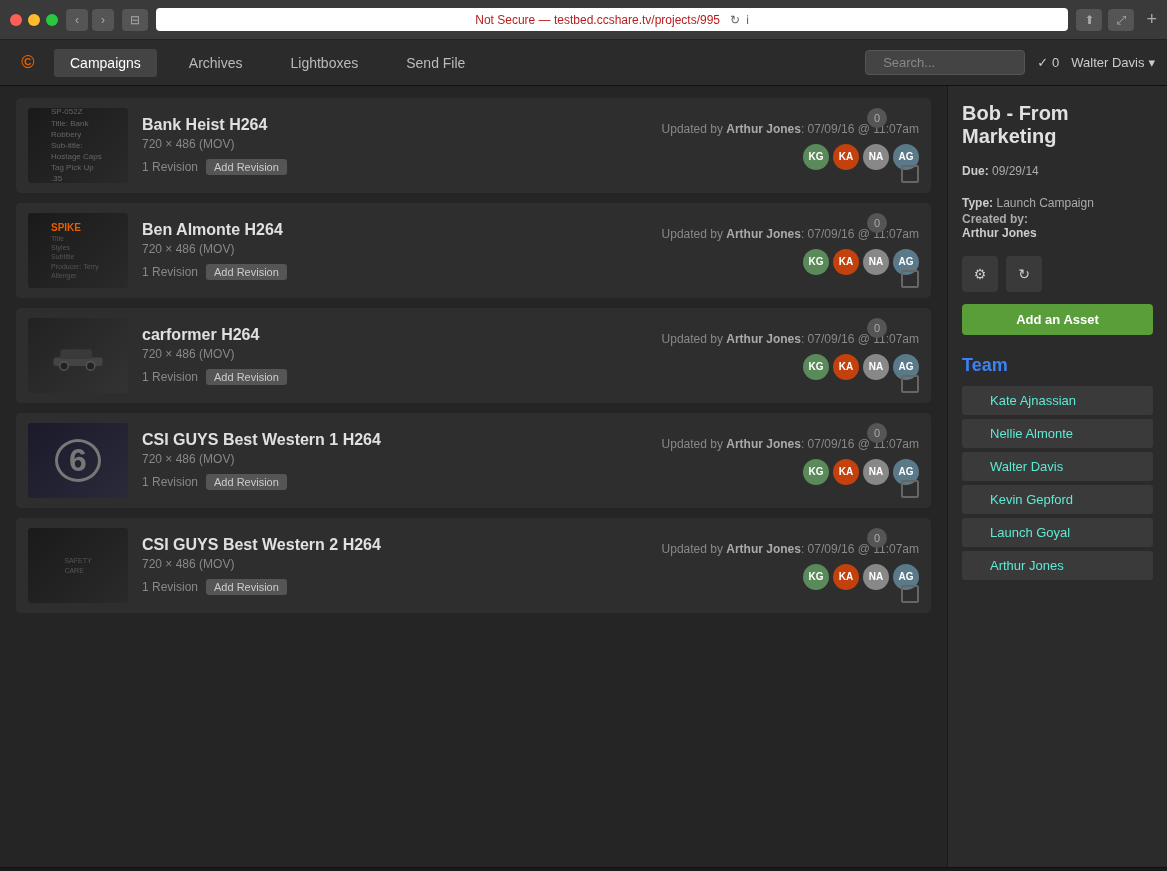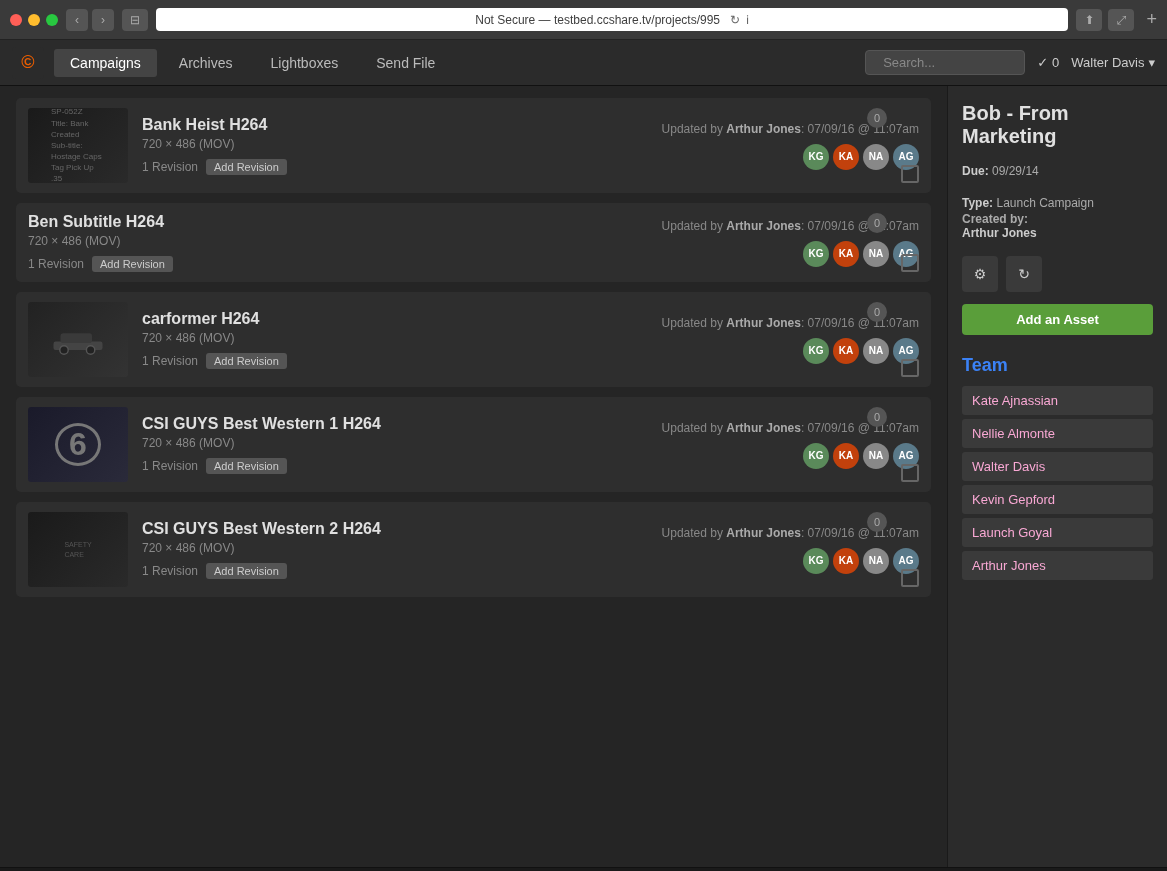--- a/index.html
+++ b/index.html
@@ -51,21 +51,21 @@
     .url-bar {
       flex: 1;
       background: #fff;
       border-radius: 4px;
       padding: 3px 10px;
       font-size: 12px;
       color: #333;
       display: flex; align-items: center; justify-content: center;
       gap: 6px;
     }
-    .url-bar span { color: #404040; }
+    .url-bar span { color: #b91c1c; }
     .browser-actions { display: flex; gap: 6px; }
     .browser-action-btn {
       background: #555;
       border: none;
       color: #aaa;
       width: 26px; height: 22px;
       border-radius: 4px;
       cursor: pointer;
       font-size: 12px;
       display: flex; align-items: center; justify-content: center;
@@ -90,21 +90,21 @@
     }
     .app-logo {
       width: 32px; height: 32px;
       background: #2b2b2b;
       border-radius: 4px;
       display: flex; align-items: center; justify-content: center;
       margin-right: 10px;
       font-size: 18px; color: #e85d00;
       font-weight: bold;
     }
-    .nav-tabs { display: flex; gap: 6px; flex: 1; }
+    .nav-tabs { display: flex; gap: 16px; flex: 1; }
     .nav-tab {
       padding: 6px 16px;
       color: #bbb;
       cursor: pointer;
       border-radius: 3px;
       font-size: 14px;
     }
     .nav-tab.active {
       background: #444;
       color: #fff;
@@ -314,24 +314,24 @@
 
     .team-title {
       font-size: 18px;
       font-weight: 700;
       color: #3b82f6;
       margin-bottom: 10px;
     }
     .team-list { display: flex; flex-direction: column; gap: 4px; }
     .team-member {
       background: #3a3a3a;
-      padding: 7px 10px;
+      padding: 7px 28px;
       border-radius: 3px;
       font-size: 13px;
-      color: #f9a8d4;
+      color: #5eead4;
       cursor: pointer;
     }
 
     
     .status-bar {
       background: #1a1a1a;
       padding: 4px 10px;
       font-size: 11px;
       color: #888;
       border-top: 1px solid #111;
@@ -402,21 +402,21 @@
 <div class="main-layout">
 
   <div class="asset-list">
 
     <div class="asset-card">
       <div class="asset-thumb thumb-bank">
         <div class="thumb-placeholder">
           <div style="font-size:8px;color:#666;line-height:1.4;text-align:left;padding:3px;">
             <div>SPIKE TV</div>
               <div>SP-052Z</div>
-              <div>Title: Bank Created</div>
+              <div>Title: Bank Robbery</div>
               <div>Sub-title: Hostage Caps</div>
               <div>Tag Pick Up</div>
               <div>.35</div>
               <div>8.11.06</div>
           </div>
         </div>
       </div>
       <div class="asset-info">
         <div class="asset-title">Bank Heist H264</div>
         <div class="asset-dims">720 × 486 (MOV)</div>
@@ -436,22 +436,33 @@
           <div class="avatar av-ag">AG</div>
         </div>
       </div>
       <div class="badge-zero">0</div>
       <div class="checkbox-area">
         <div class="checkbox-sq"></div>
       </div>
     </div>
 
     <div class="asset-card">
+      <div class="asset-thumb thumb-franklin">
+        <div class="thumb-placeholder">
+          <div style="font-size:7px;color:#555;line-height:1.3;text-align:left;padding:3px;">
+            <div style="font-size:10px;font-weight:bold;color:#e85d00;">SPIKE</div>
+            <div>Title</div>
+              <div>Styles</div>
+              <div>Subtitle</div>
+              <div>Producer: Terry Allenger</div>
+          </div>
+        </div>
+      </div>
       <div class="asset-info">
-        <div class="asset-title">Ben Subtitle H264</div>
+        <div class="asset-title">Ben Almonte H264</div>
         <div class="asset-dims">720 × 486 (MOV)</div>
         <div class="asset-revision-row">
           <span class="revision-count">1 Revision</span>
           <button class="add-revision-btn">Add Revision</button>
         </div>
       </div>
       <div class="asset-meta">
         <div class="asset-updated">
           Updated by <strong>Arthur Jones</strong>: 07/09/16 @ 11:07am
         </div>

